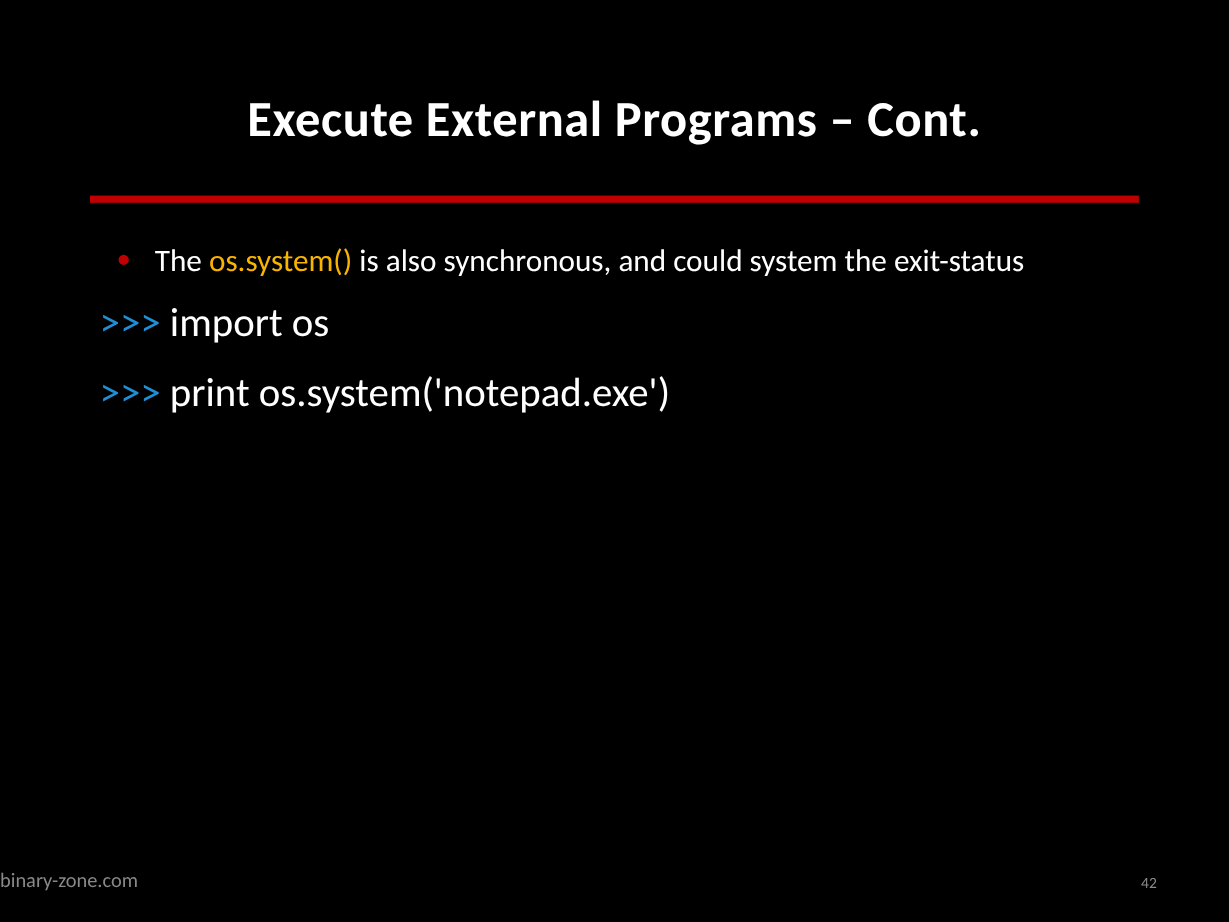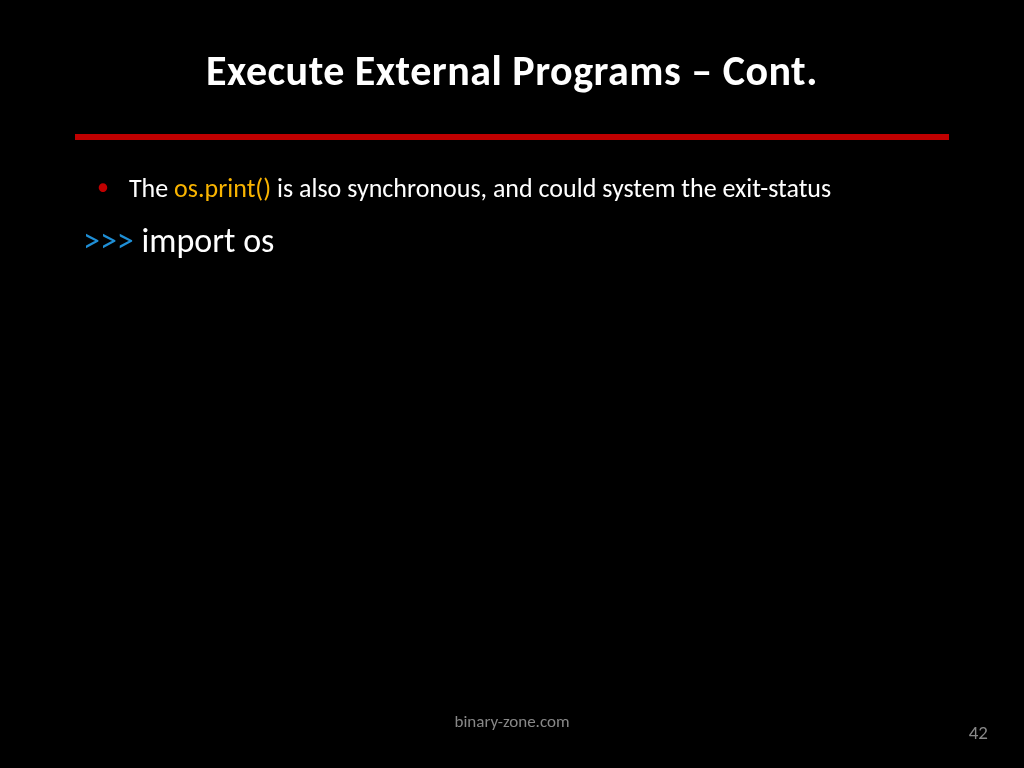--- a/index.html
+++ b/index.html
@@ -12,21 +12,21 @@
       height: 768px;
       background: #000000;
       font-family: Calibri, 'Segoe UI', Arial, sans-serif;
       color: #ffffff;
       position: relative;
       overflow: hidden;
     }
     .slide {
       width: 100%;
       height: 100%;
-      padding: 45px 75px 0 75px;
+      padding: 74px 75px 0 75px;
       position: relative;
     }
     .title {
       font-size: 42px;
       font-weight: bold;
       text-align: center;
       margin-bottom: 38px;
       letter-spacing: 0.5px;
     }
     .divider {
@@ -60,55 +60,58 @@
     .code-line {
       font-size: 34px;
       line-height: 1.6;
       margin-top: 4px;
     }
     .prompt {
       color: #1f8fd6;
     }
     .footer {
       position: absolute;
-      bottom: 36px;
+      bottom: 24px;
       left: 0;
       width: 100%;
       display: flex;
-      justify-content: center;
+      justify-content: flex-start;
       align-items: center;
     }
     .footer-text {
       color: #888888;
       font-size: 17px;
     }
     .page-number {
       position: absolute;
-      right: 36px;
+      right: 60px;
       bottom: 24px;
       color: #888888;
-      font-size: 19px;
+      font-size: 13px;
       margin-top: 21px;
     }
   </style>
 </head>
 <body>
 
 <div class="slide">
   <h1 class="title">Execute External Programs – Cont.</h1>
   <hr class="divider">
   <div class="content">
     <div class="bullet-line">
       <span class="bullet">•</span>
       <span class="bullet-text">
-        <span>The </span><span class="highlight">os.print()</span><span> is also synchronous, and could system the exit-status</span>
+        <span>The </span><span class="highlight">os.system()</span><span> is also synchronous, and could system the exit-status</span>
       </span>
     </div>
     <div class="code-line">
       <span class="prompt">&gt;&gt;&gt;</span><span> import os</span>
+    </div>
+    <div class="code-line">
+      <span class="prompt">&gt;&gt;&gt;</span><span> print os.system('notepad.exe')</span>
     </div>
   </div>
 </div>
 
 <div class="footer">
   <span class="footer-text">binary-zone.com</span>
 </div>
 <span class="page-number">42</span>
 
 </body></html>

